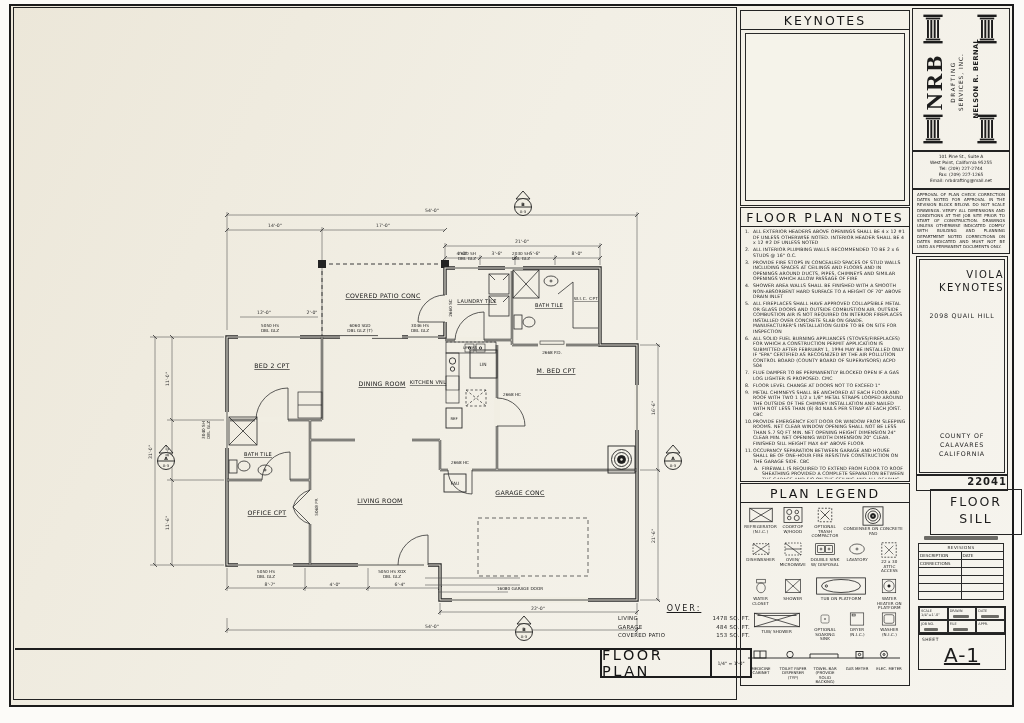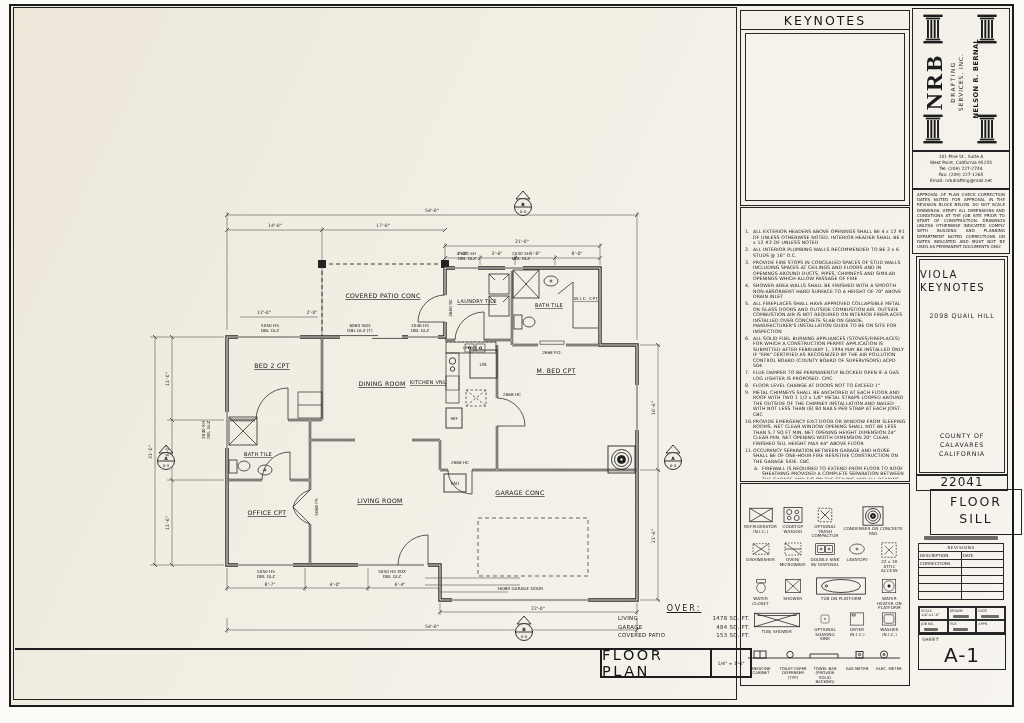--- a/index.html
+++ b/index.html
@@ -27,24 +27,24 @@
   .legend-strip{position:absolute;left:5px;right:5px;top:164px;}
   .strip-labels{display:grid;grid-template-columns:repeat(5,1fr);column-gap:2px;}
   .sl{font-size:3.9px;line-height:1.15;text-align:center;color:#1d1d1d;}
   
   .rot{position:absolute;display:block;text-align:center;transform:rotate(-90deg);white-space:nowrap;}
   .addr{font-size:4.4px;line-height:1.35;text-align:center;color:#222;padding-top:3px;}
   .disc{font-size:4.0px;line-height:1.3;text-align:justify;color:#151515;padding:3px 4px;
     letter-spacing:.05px;filter:blur(.15px);}
   
   .proj-inner{position:absolute;inset:2px;border:1px solid #2a2a2a;}
-  .client{font-size:10px;letter-spacing:1.5px;text-align:left;line-height:1.25;margin-top:9px;}
+  .client{font-size:10px;letter-spacing:1.5px;text-align:right;line-height:1.25;margin-top:9px;}
   .site{font-size:6.3px;letter-spacing:.8px;text-align:center;margin-top:18px;}
   .county{font-size:6.3px;letter-spacing:.8px;text-align:center;line-height:1.45;position:absolute;left:0;right:0;bottom:14px;}
-  .jobno{font-size:12px;text-align:center;line-height:14px;letter-spacing:1px;}
+  .jobno{font-size:10px;text-align:right;line-height:14px;letter-spacing:1px;font-weight:bold;}
   .sheettitle{font-size:12.5px;letter-spacing:2px;text-align:center;line-height:1.35;padding-top:4px;}
   .smudge{position:absolute;background:#3f3e3a;opacity:.75;filter:blur(.7px);border-radius:1px;}
   table.rev{width:100%;border-collapse:collapse;table-layout:fixed;}
   table.rev td,table.rev th{border:.8px solid #2a2a2a;font-size:4.2px;font-weight:normal;
     text-align:left;padding:0 1px;height:7px;overflow:hidden;}
   table.rev th{text-align:center;letter-spacing:.5px;}
   .ig{display:grid;grid-template-columns:1fr 1fr 1fr;grid-template-rows:1fr 1fr;height:100%;}
   .ig>div{border:.7px solid #2a2a2a;font-size:3.4px;padding:.5px 1px;position:relative;color:#333;}
   .sheetno{font-size:20px;letter-spacing:1px;text-align:center;font-weight:500;}
   .sheetlbl{font-size:4.4px;position:absolute;left:3px;top:2px;letter-spacing:.5px;}
@@ -335,20 +335,21 @@
   <div class="fb-main">FLOOR PLAN</div>
   <div class="fb-scale">1/4" = 1'-0"</div>
 </div>
 
 <div class="box" style="left:740px;top:10px;width:168px;height:194px;">
   <div class="title-cell">KEYNOTES</div>
   <div class="kn-panel"></div>
 </div>
 
 <div class="box" style="left:740px;top:207px;width:168px;height:273px;">
+  <div class="title-cell">FLOOR PLAN NOTES</div>
   <div class="notes-body">
     <div class="note">
         <span class="n">1.</span>
         <span class="t">ALL EXTERIOR HEADERS ABOVE OPENINGS SHALL BE 4 x 12 #1 DF UNLESS OTHERWISE NOTED. INTERIOR HEADER SHALL BE 4 x 12 #2 DF UNLESS NOTED</span>
       </div>
     <div class="note">
         <span class="n">2.</span>
         <span class="t">ALL INTERIOR PLUMBING WALLS RECOMMENDED TO BE 2 x 6 STUDS @ 16" O.C.</span>
       </div>
     <div class="note">
@@ -389,20 +390,21 @@
       </div>
     <div class="note sub">
         <span class="n">A.</span>
         <span class="t">FIREWALL IS REQUIRED TO EXTEND FROM FLOOR TO ROOF SHEATHING PROVIDED A COMPLETE SEPARATION BETWEEN THE GARAGE AND 5/8 ON THE CEILING AND ALL BEARING WALLS OF CEILING ARE REQUIRED TO BE COVERED WITH FIRE RATED DRYWALL</span>
       </div>
 
   </div>
 </div>
 
 <div class="box" style="left:740px;top:483px;width:168px;height:201px;">
+  <div class="title-cell">PLAN LEGEND</div>
   <div class="legend-grid">
     <div class="li">
         <svg width="34" height="18" viewBox="0 0 36 24" stroke="#222" fill="none" stroke-width="1">
           <rect x="3" y="3" width="30" height="18"></rect>
           <path d="M3,3 L33,21 M33,3 L3,21"></path>
         </svg>
         <div class="ll">REFRIGERATOR (N.I.C.)</div>
       </div>
     <div class="li">
         <svg width="30" height="18" viewBox="0 0 36 24" stroke="#222" fill="none" stroke-width="1">
@@ -691,16 +693,16 @@
   <div class="ig">
     <div><span>SCALE</span><br><span style="font-size:3.6px">1/4"=1'-0"</span></div>
     <div><span>DRAWN</span><div class="smudge" style="left:4px;top:7px;width:16px;height:3px;"></div></div>
     <div><span>DATE</span><div class="smudge" style="left:4px;top:7px;width:18px;height:3px;"></div></div>
     <div><span>JOB NO.</span><div class="smudge" style="left:4px;top:7px;width:14px;height:3px;"></div></div>
     <div><span>FILE</span><div class="smudge" style="left:4px;top:7px;width:15px;height:3px;"></div></div>
     <div><span>APPR.</span></div>
   </div>
 </div>
 
-<div class="box" style="left:918px;top:634px;width:86px;height:34px;border-width:1.6px;">
+<div class="box" style="left:918px;top:634px;width:86px;height:34px;border-width:1.6px;text-decoration:underline;">
   <div class="sheetlbl">SHEET</div>
   <div class="sheetno" style="margin-top:8px;">A-1</div>
 </div>
 
 </body></html>

